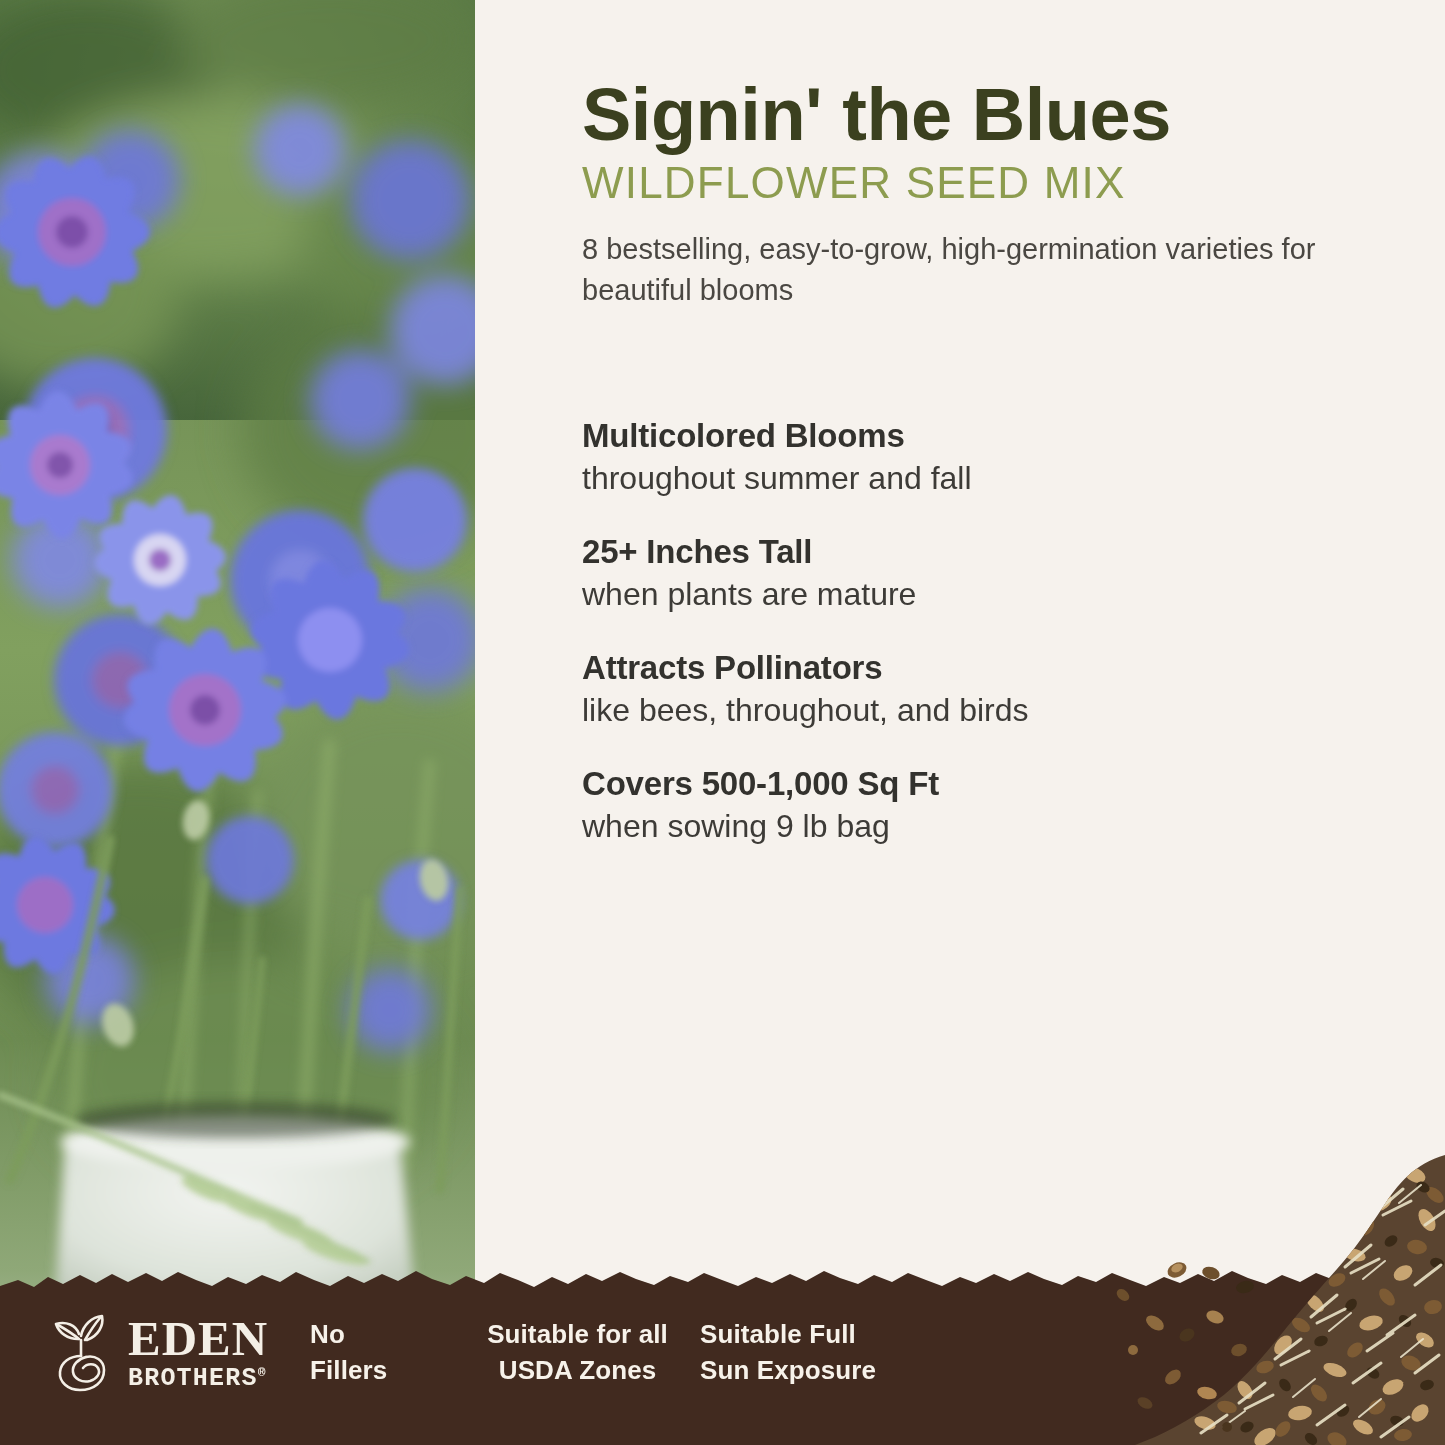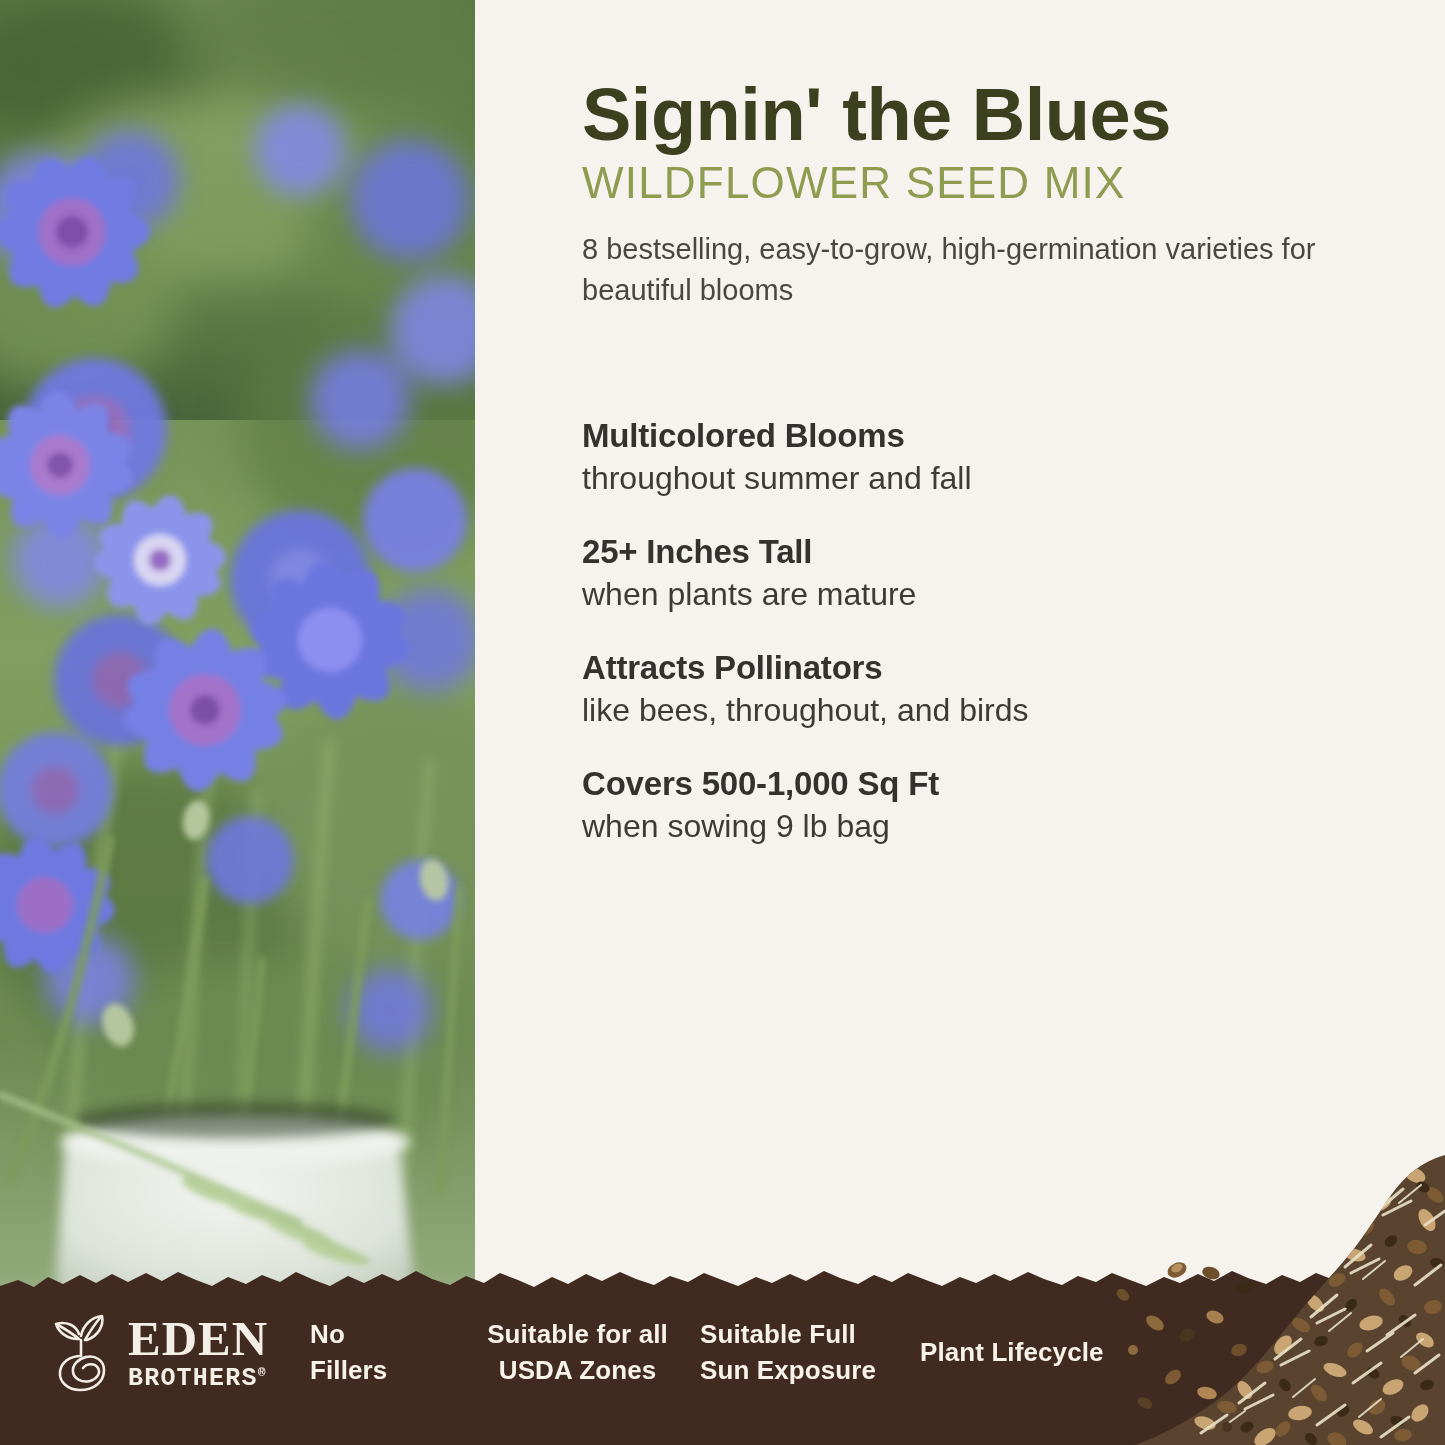--- a/index.html
+++ b/index.html
@@ -491,21 +491,20 @@
         </div>
         <div class="fcol fcol-1">
           <div>Suitable for all</div>
           <div>USDA Zones</div>
         </div>
         <div class="fcol fcol-2">
           <div>Suitable Full</div>
           <div>Sun Exposure</div>
         </div>
         <div class="fcol fcol-3">
-          <div>Plant Lifecycle</div>
         </div>
       </div>
     </div>
   </div>
 
   <svg class="seed-pile" viewBox="0 0 330 300">
     <defs>
       <clipPath id="pileClip">
         <path d="M330,300 L330,10
                  C300,18 282,40 268,62

